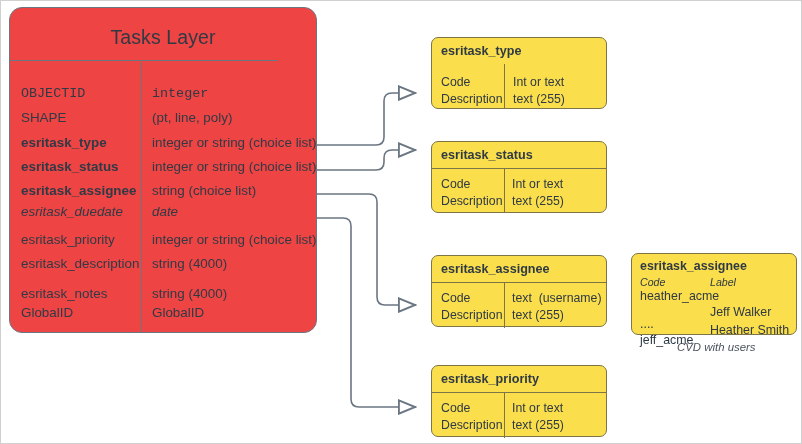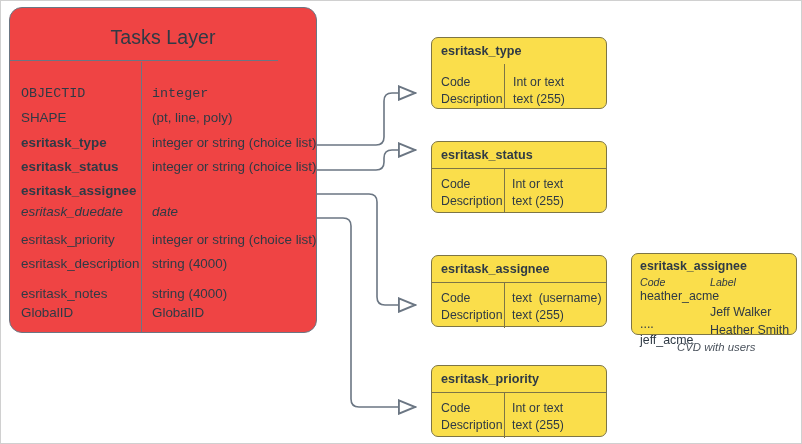--- a/index.html
+++ b/index.html
@@ -189,20 +189,21 @@
         <div class="field-row" style="top: 122.6px;">
           <span class="field-name bold">esritask_type</span>
           <span class="field-type">integer or string (choice list)</span>
         </div>
         <div class="field-row" style="top: 146.9px;">
           <span class="field-name bold">esritask_status</span>
           <span class="field-type">integer or string (choice list)</span>
         </div>
         <div class="field-row" style="top: 171.2px;">
           <span class="field-name bold">esritask_assignee</span>
+          <span class="field-type">string (choice list)</span>
         </div>
         <div class="field-row" style="top: 192px; font-style: italic;">
           <span class="field-name">esritask_duedate</span>
           <span class="field-type">date</span>
         </div>
         <div class="field-row" style="top: 219.8px;">
           <span class="field-name">esritask_priority</span>
           <span class="field-type">integer or string (choice list)</span>
         </div>
         <div class="field-row" style="top: 244.1px;">

